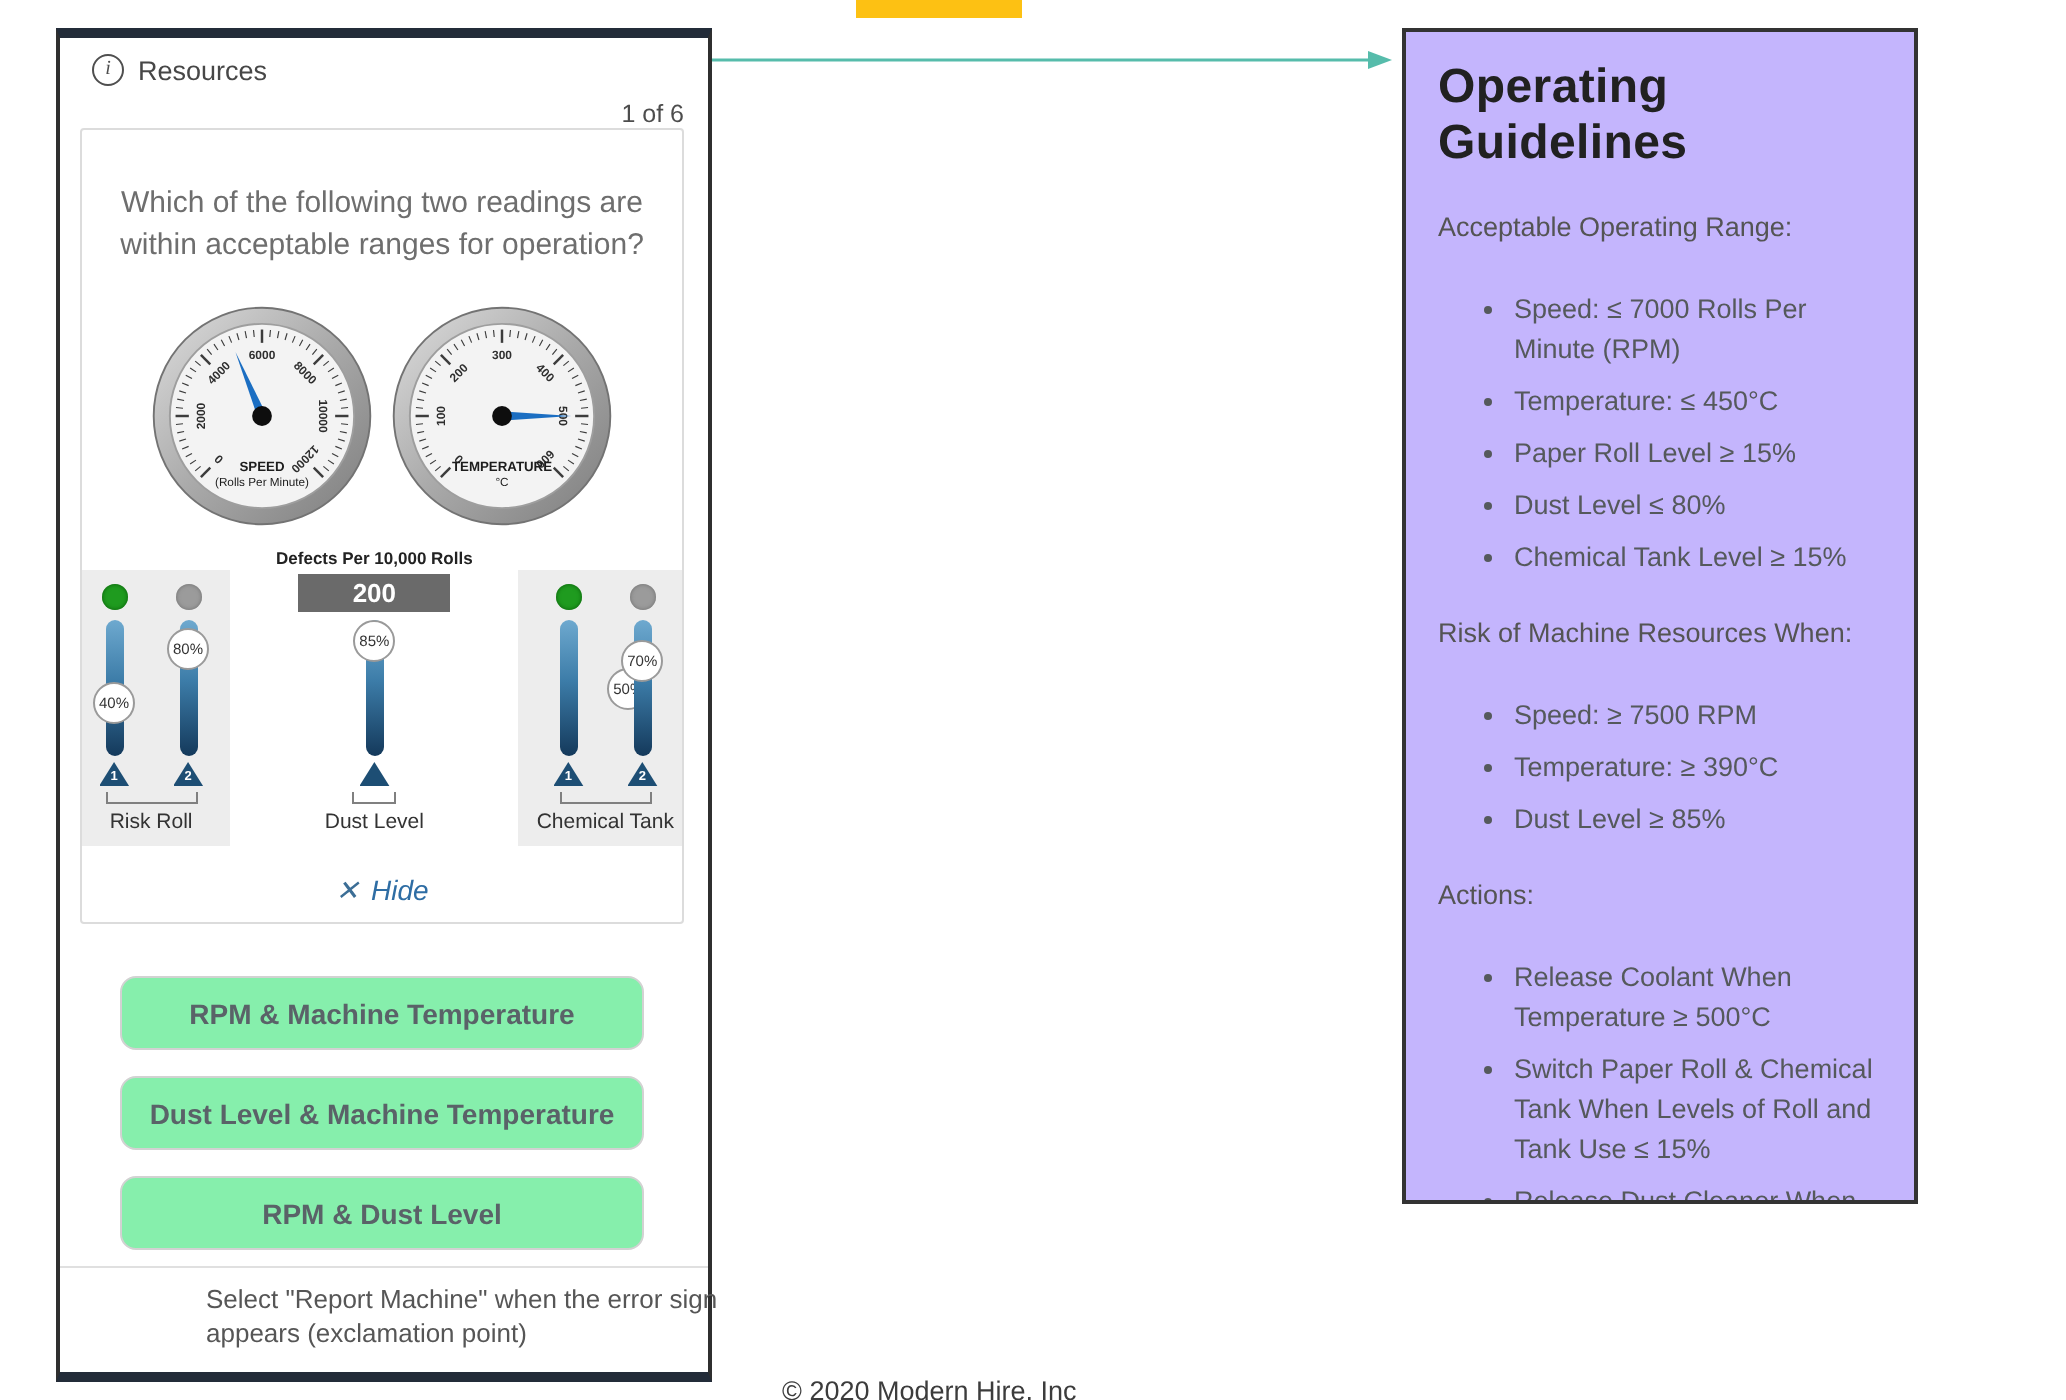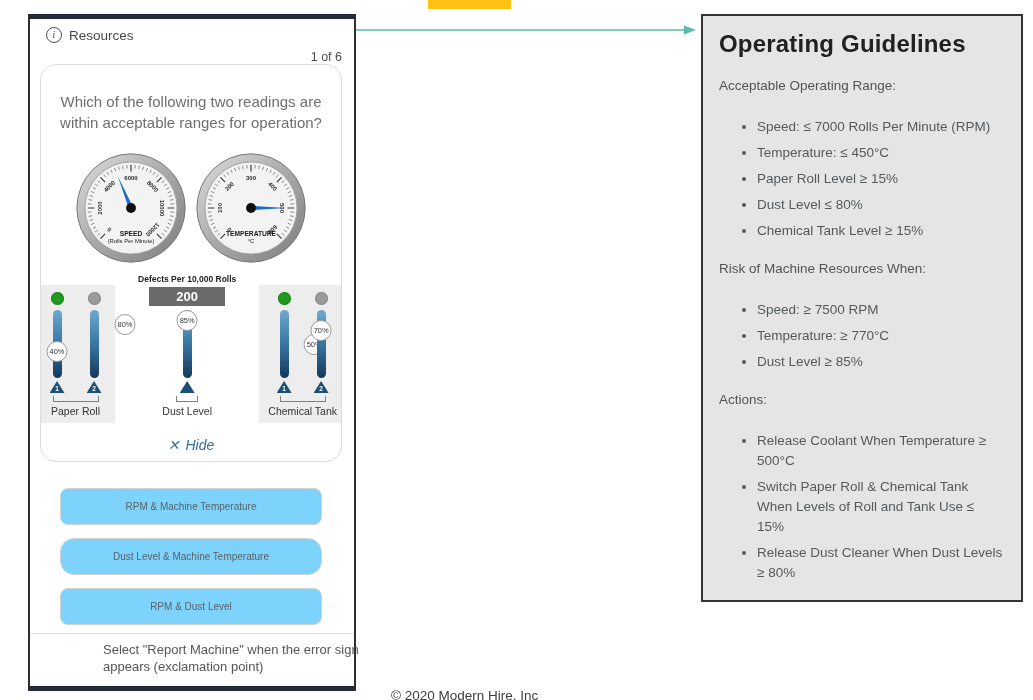--- a/index.html
+++ b/index.html
@@ -13,21 +13,21 @@
   .quiz-card{position:absolute;left:28px;top:14px;width:328px;height:677px;background:#fff;
     border-left:2px solid #2f2f2f;border-right:2px solid #2f2f2f;
     border-top:5px solid #232c39;border-bottom:5px solid #232c39;box-sizing:border-box;}
   .res-header{position:absolute;top:8px;left:16px;display:flex;align-items:center;gap:7px;cursor:pointer;}
   .info-icon{width:14px;height:14px;border:1.4px solid #4f4f4f;border-radius:50%;display:inline-flex;
     align-items:center;justify-content:center;font-size:10px;font-style:italic;color:#4f4f4f;
     font-family:"Liberation Serif",serif;line-height:1;}
   .res-label{font-size:13.5px;color:#474747;}
   .progress{position:absolute;top:31px;right:12px;font-size:12.5px;color:#4d4d4d;}
   .q-card{position:absolute;top:45px;left:10px;right:12px;height:398px;background:#fff;
-    border:1px solid #dcdcdc;border-radius:16px;box-sizing:border-box;overflow:hidden;}
+    border:1px solid #dcdcdc;border-radius:2px;box-sizing:border-box;overflow:hidden;}
   .question{margin:26px 14px 0;text-align:center;font-size:15px;line-height:21px;color:#6e6e6e;}
   .gauges-row{margin-top:18px;display:flex;justify-content:center;gap:6px;}
   .gauge{width:114px;height:114px;}
   
   .bars-row{margin-top:2px;display:flex;justify-content:center;align-items:flex-end;gap:14px;}
   .bar-group{display:flex;flex-direction:column;align-items:center;padding:7px 9px 6px;}
   .bar-group.panel{background:#ededed;}
   .defects-label{font-size:8.5px;font-weight:bold;color:#222;white-space:nowrap;margin-bottom:3px;}
   .defects-box{width:76px;height:19px;background:#6a6a6a;color:#fff;font-weight:bold;font-size:13px;
     display:flex;align-items:center;justify-content:center;margin-bottom:4px;}
@@ -44,27 +44,27 @@
   .tri{width:15px;height:12px;margin-top:3px;background:#1d4e74;
     clip-path:polygon(50% 0,100% 100%,0 100%);display:flex;align-items:flex-end;justify-content:center;}
   .tri span{color:#fff;font-size:6.5px;font-weight:bold;line-height:1;padding-bottom:1px;}
   .bracket{height:5px;margin-top:3px;border-left:1px solid #808080;border-right:1px solid #808080;
     border-bottom:1px solid #808080;}
   .group-label{margin-top:3px;font-size:10.5px;color:#333;white-space:nowrap;}
   
   .hide-row{margin-top:14px;text-align:center;font-size:14px;color:#2e6da4;cursor:pointer;font-style:italic;}
   .hide-x{margin-right:6px;color:#3c6e96;}
   
-  .answer-btn{position:absolute;left:30px;right:32px;height:37px;background:#7dd3fc;border:1px solid #d2d2d2;
-    border-radius:8px;font-size:10px;color:#5a6268;display:flex;align-items:center;justify-content:center;
-    cursor:pointer;font-family:inherit;box-sizing:border-box;}
+  .answer-btn{position:absolute;left:30px;right:32px;height:37px;background:#86efac;border:1px solid #d2d2d2;
+    border-radius:8px;font-size:14px;color:#5a6268;display:flex;align-items:center;justify-content:center;
+    cursor:pointer;font-family:inherit;box-sizing:border-box;font-weight:bold;}
   .divider{position:absolute;top:614px;left:0;right:0;border-top:1px solid #e0e0e0;}
   .instruction{position:absolute;top:622px;left:73px;width:258px;font-size:13px;line-height:17px;color:#565656;}
   
-  .guide-panel{position:absolute;left:701px;top:14px;width:322px;height:588px;background:#e5e5e5;
+  .guide-panel{position:absolute;left:701px;top:14px;width:258px;height:588px;background:#c4b5fd;
     border:2px solid #333;box-sizing:border-box;padding:10px 16px;overflow:hidden;}
   .guide-title{margin:4px 0 0;font-size:24px;font-weight:600;color:#212121;letter-spacing:.2px;}
   .guide-heading{margin:20px 0 0;font-size:13.5px;color:#545454;}
   .guide-list{margin:24px 0 0;padding-left:38px;}
   .guide-list li{font-size:13.5px;color:#55595c;line-height:20px;margin-bottom:6px;}
 </style>
 </head>
 <body>
 
 <div class="stage">
@@ -241,29 +241,29 @@
                 <div class="bar-track">
                   <div class="badge" style="bottom: calc(40% - 11px);">40%</div>
                 </div>
                 <div class="tri">
                   <span>1</span>
                 </div>
               </div>
               <div class="bar-col">
                 <div class="light gray"></div>
                 <div class="bar-track">
-                  <div class="badge" style="bottom: calc(80% - 11px); margin-left: 31px;">80%</div>
+                  <div class="badge" style="bottom: calc(80% - 11px);">80%</div>
                 </div>
                 <div class="tri">
                   <span>2</span>
                 </div>
               </div>
             </div>
             <div class="bracket" style="width: 44px;"></div>
-            <div class="group-label">Paper Roll</div>
+            <div class="group-label">Risk Roll</div>
           </div>
           <div class="bar-group">
             <div class="defects-label">Defects Per 10,000 Rolls</div>
             <div class="defects-box">200</div>
             <div class="cols">
               <div class="bar-col">
                 <div class="bar-track">
                   <div class="badge" style="bottom: calc(85% - 11px);">85%</div>
                 </div>
                 <div class="tri">
@@ -300,21 +300,21 @@
           </div>
         </div>
 
       <div class="hide-row">
         <span class="hide-x">✕</span><span>Hide</span>
       </div>
     </div>
 
     <div id="answers">
         <button class="answer-btn" style="top: 469px;">RPM &amp; Machine Temperature</button>
-        <button class="answer-btn" style="top: 519px; border-radius: 14px;">Dust Level &amp; Machine Temperature</button>
+        <button class="answer-btn" style="top: 519px;">Dust Level &amp; Machine Temperature</button>
         <button class="answer-btn" style="top: 569px;">RPM &amp; Dust Level</button>
       </div>
 
     <div class="divider"></div>
     <div class="instruction">Select "Report Machine" when the error sign appears (exclamation point)</div>
   </div>
 
   <div class="guide-panel">
     <h1 class="guide-title">Operating Guidelines</h1>
     <div id="guide-sections">
@@ -322,21 +322,21 @@
         <ul class="guide-list">
           <li>Speed: ≤ 7000 Rolls Per Minute (RPM)</li>
           <li>Temperature: ≤ 450°C</li>
           <li>Paper Roll Level ≥ 15%</li>
           <li>Dust Level ≤ 80%</li>
           <li>Chemical Tank Level ≥ 15%</li>
         </ul>
         <p class="guide-heading">Risk of Machine Resources When:</p>
         <ul class="guide-list">
           <li>Speed: ≥ 7500 RPM</li>
-          <li>Temperature: ≥ 770°C</li>
+          <li>Temperature: ≥ 390°C</li>
           <li>Dust Level ≥ 85%</li>
         </ul>
         <p class="guide-heading">Actions:</p>
         <ul class="guide-list">
           <li>Release Coolant When Temperature ≥ 500°C</li>
           <li>Switch Paper Roll &amp; Chemical Tank When Levels of Roll and Tank Use ≤ 15%</li>
           <li>Release Dust Cleaner When Dust Levels ≥ 80%</li>
         </ul>
         <p class="guide-heading">Note:</p>
       </div>

